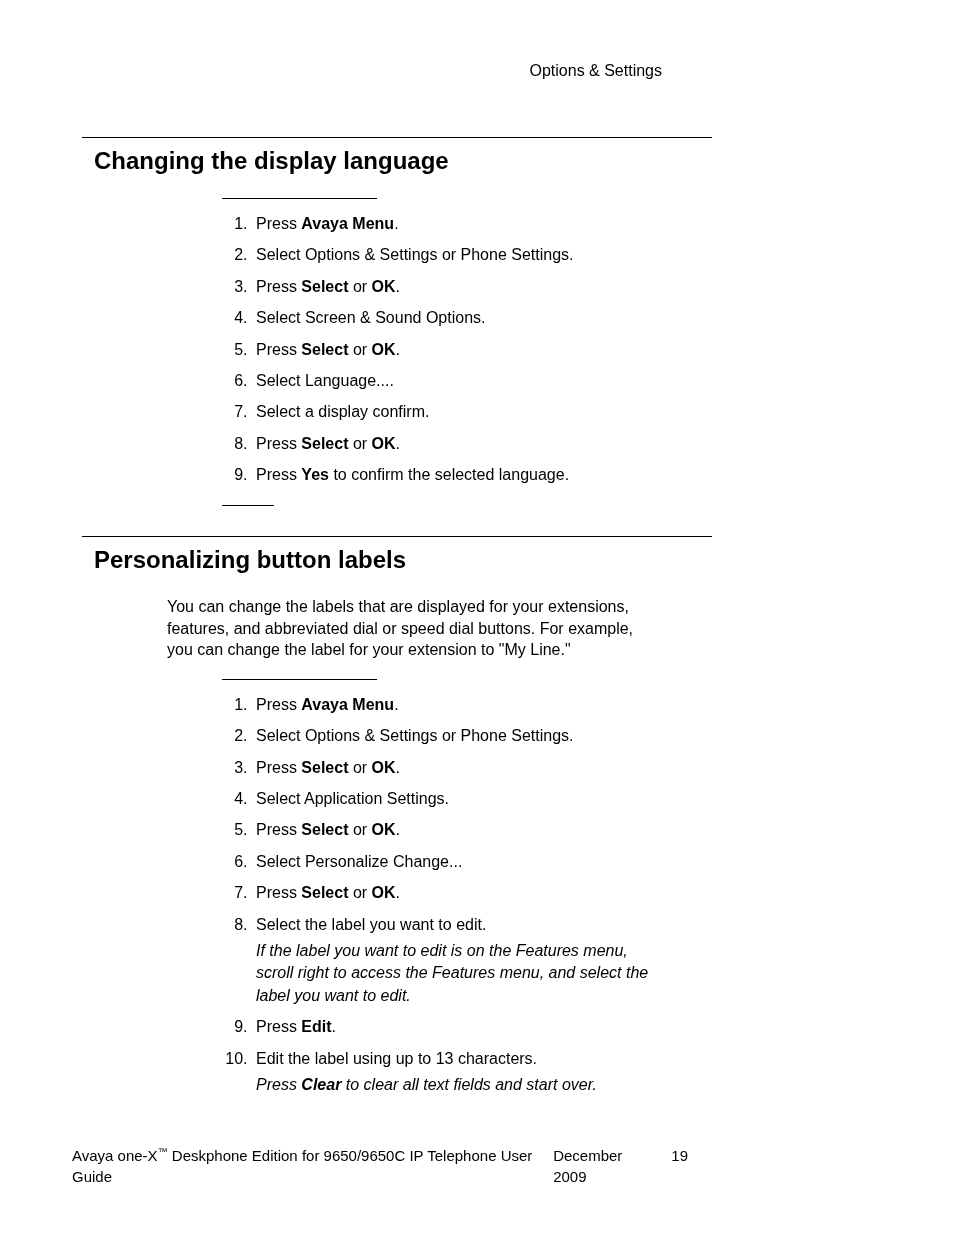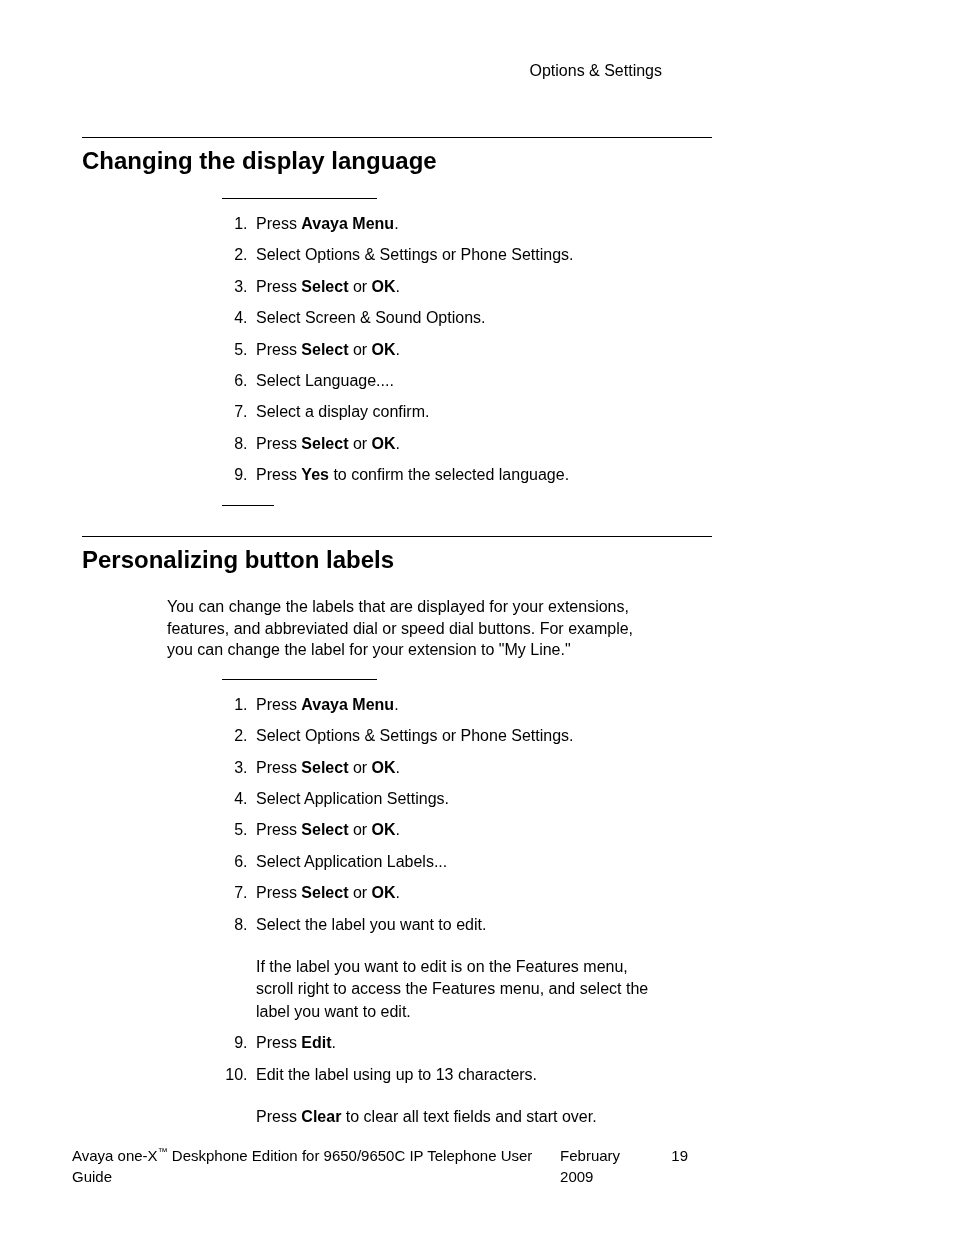--- a/index.html
+++ b/index.html
@@ -25,21 +25,21 @@
   }
   .section-rule {
     border: none;
     border-top: 1px solid #000;
     width: 630px;
     margin: 0 0 6px 0;
   }
   h2.section-heading {
     font-size: 24px;
     font-weight: bold;
-    margin: 0 0 20px 0;
+    margin: 0 0 20px 12px;
   }
   .short-rule {
     border: none;
     border-top: 1px solid #000;
     width: 155px;
     margin: 18px 0 14px 140px;
   }
   .short-rule-tiny {
     border: none;
     border-top: 1px solid #000;
@@ -50,21 +50,22 @@
     margin: 0 0 0 125px;
     padding-left: 45px;
   }
   ol.steps li {
     margin: 9px 0;
     padding-left: 4px;
     font-size: 16px;
   }
   ol.steps li .sub {
     display: block;
-    margin-top: 20px;
+    margin-top: 4px;
+    font-style: italic;
   }
   .intro-para {
     margin: 2px 0 0 85px;
     font-size: 16px;
     line-height: 1.35;
   }
   b { font-weight: bold; }
   .footer {
     position: absolute;
     bottom: 48px;
@@ -110,30 +111,30 @@
 
   <p class="intro-para">You can change the labels that are displayed for your extensions, features, and abbreviated dial or speed dial buttons. For example, you can change the label for your extension to "My Line."</p>
 
   <hr class="short-rule">
   <ol class="steps">
       <li>Press <b>Avaya Menu</b>.</li>
       <li>Select Options &amp; Settings or Phone Settings.</li>
       <li>Press <b>Select</b> or <b>OK</b>.</li>
       <li>Select Application Settings.</li>
       <li>Press <b>Select</b> or <b>OK</b>.</li>
-      <li>Select Application Labels...</li>
+      <li>Select Personalize Change...</li>
       <li>Press <b>Select</b> or <b>OK</b>.</li>
       <li>Select the label you want to edit.<span class="sub">If the label you want to edit is on the Features menu, scroll right to access the Features menu, and select the label you want to edit.</span></li>
       <li>Press <b>Edit</b>.</li>
       <li>Edit the label using up to 13 characters.<span class="sub">Press <b>Clear</b> to clear all text fields and start over.</span></li>
     </ol>
 
   <div class="footer">
     <div class="left">
       <span>Avaya one-X</span><sup>™</sup><span> Deskphone Edition for 9650/9650C IP Telephone User Guide</span>
     </div>
     <div class="right">
-      <span>February 2009</span>
+      <span>December 2009</span>
       <span>19</span>
     </div>
   </div>
 
 </div>
 
 </body></html>

